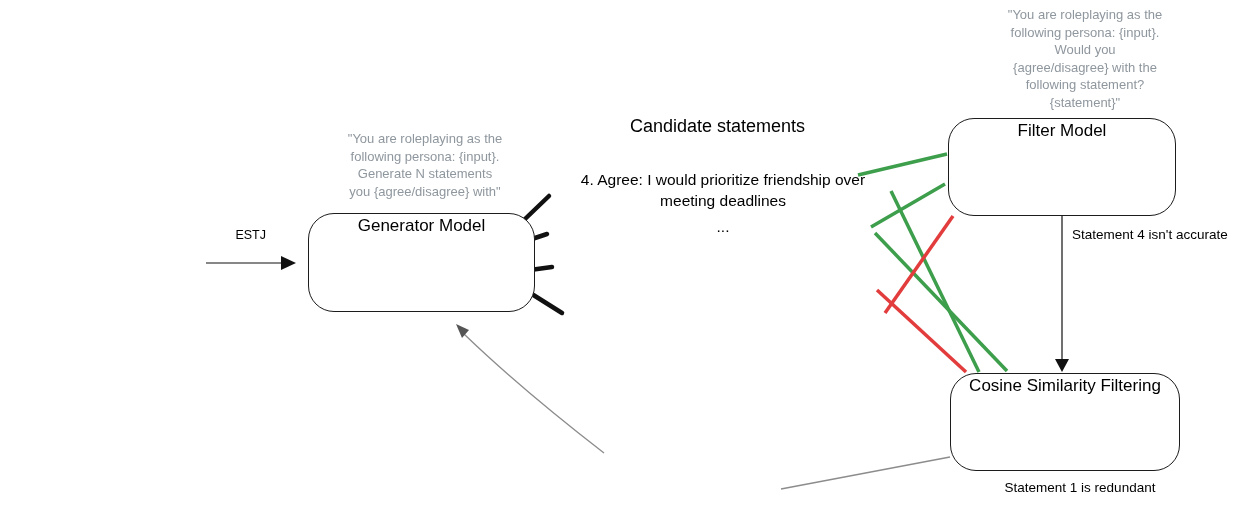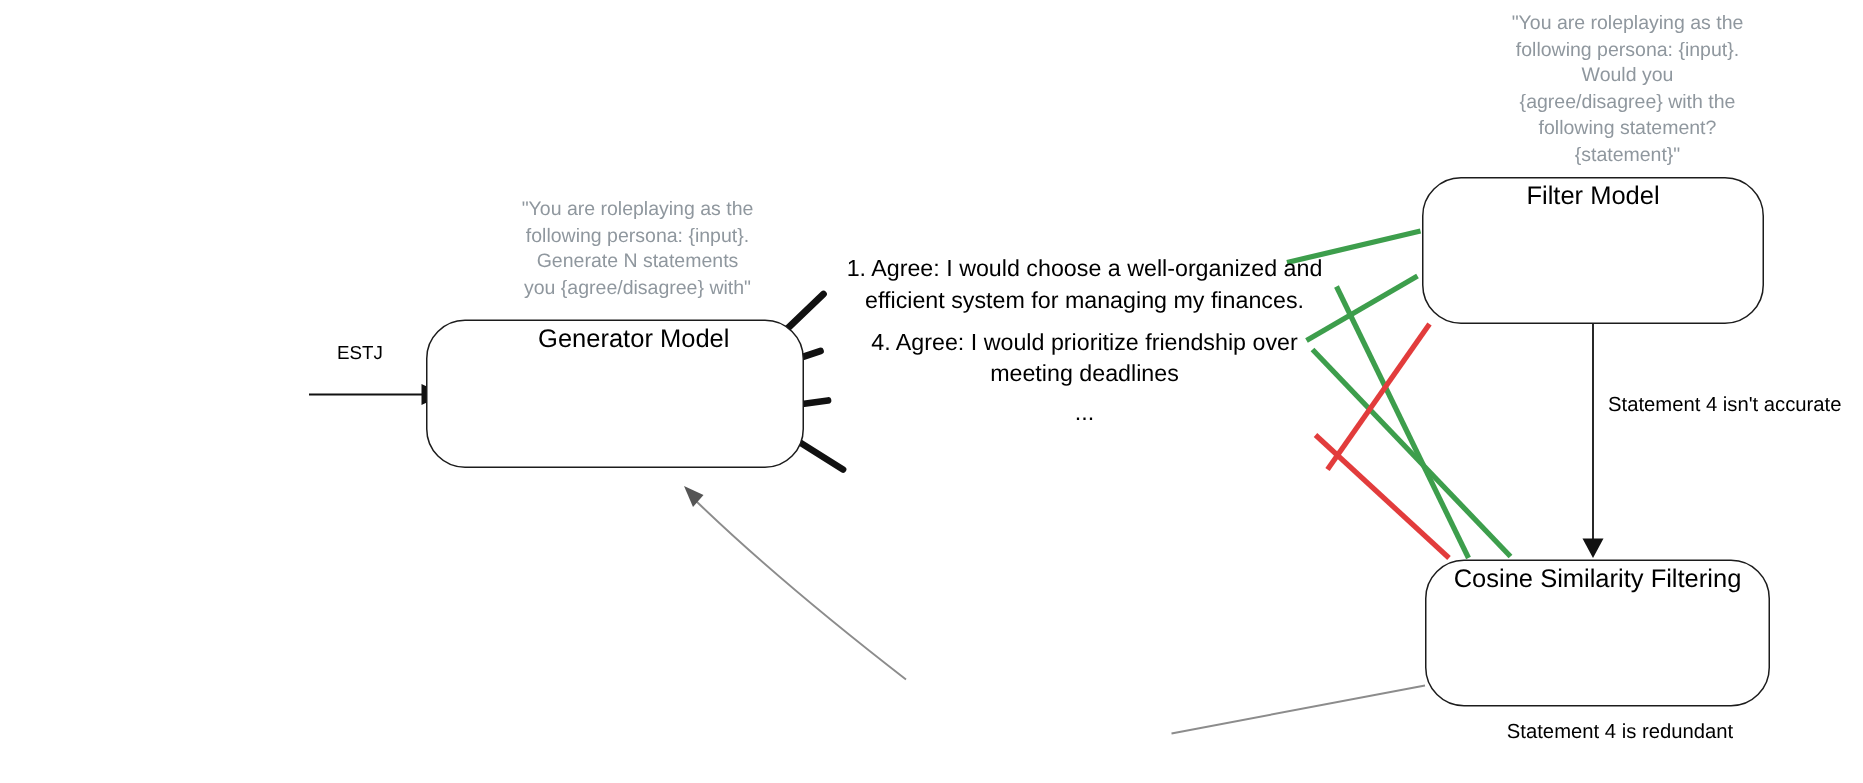--- a/index.html
+++ b/index.html
@@ -24,21 +24,21 @@
   .stmt-title{font-size:18px;text-align:center;}
   .stmt{
     font-size:15.5px;line-height:21px;text-align:center;white-space:pre-line;
     margin:0 0 7px 0;
   }
   .stmt-ellipsis{font-size:15.5px;text-align:center;margin-top:2px;}
   .small-label{font-size:13.5px;line-height:17px;white-space:nowrap;}
   .repeat-note{
     font-size:14.5px;line-height:20px;text-align:center;white-space:pre-line;
   }
-  .estj{font-size:12.5px;text-align:center;}
+  .estj{font-size:12.5px;text-align:right;}
   .edge-green{stroke:var(--green,#3d9e4c);stroke-width:3.5;fill:none;}
   .edge-red{stroke:var(--red,#e23c3c);stroke-width:3.5;fill:none;}
   .edge-black{stroke:#111;stroke-width:1.2;fill:none;}
   .edge-gray{stroke:var(--edge_gray,#8c8c8c);stroke-width:1.3;fill:none;}
   .tick{stroke:#111;stroke-width:4.5;stroke-linecap:round;fill:none;}
   .head-black{fill:#111;stroke:none;}
   .head-gray{fill:#555;stroke:none;}
 </style>
 </head>
 <body>
@@ -68,51 +68,50 @@
 
     <path class="edge-gray" d="M 604 453 Q 520 388 464 334"></path>
     <polygon class="head-gray" points="456,324 469,330 462,338"></polygon>
 
     <path class="edge-gray" d="M 781 489 Q 870 472 950 457"></path>
   </svg>
 
 
   <div class="abs estj" style="left:214px;top:228px;width:52px;">ESTJ</div>
 
-  <div class="node rounded abs" style="left:284px;top:213px;width:225px;height:97px;padding-left:25px;">
+  <div class="node rounded abs" style="left:308px;top:213px;width:225px;height:97px;">
     <span>Generator Model</span>
   </div>
 
   <div class="abs prompt" style="left:330px;top:130px;width:190px;">"You are roleplaying as the
 following persona: {input}.
 Generate N statements
 you {agree/disagree} with"</div>
 
+  <div class="abs stmt-title" style="left:560px;top:116px;width:315px;">Candidate statements</div>
 
   <div class="abs" style="left:550px;top:169px;width:346px;">
-    <div class="stmt">1. Agree: I would choose a well-organized and
-efficient system for managing my finances.</div>
     <div class="stmt">4. Agree: I would prioritize friendship over
 meeting deadlines</div>
     <div class="stmt-ellipsis">...</div>
   </div>
 
   <div class="node rounded abs" style="left:948px;top:118px;width:226px;height:96px;">
     <span>Filter Model</span>
   </div>
 
   <div class="abs prompt" style="left:979px;top:6px;width:212px;">"You are roleplaying as the
 following persona: {input}.
 Would you
 {agree/disagree} with the
 following statement?
 {statement}"</div>
 
-  <div class="abs small-label" style="left:1072px;top:226px;margin-top:35px;">Statement 4 isn't accurate</div>
+  <div class="abs small-label" style="left:1072px;top:226px;">Statement 4 isn't accurate</div>
 
   <div class="node rounded abs" style="left:950px;top:373px;width:228px;height:96px;">
     <span>Cosine Similarity Filtering</span>
   </div>
 
-  <div class="abs small-label" style="left:1000px;top:479px;width:160px;text-align:center;">Statement 4 is redundant</div>
+  <div class="abs small-label" style="left:1000px;top:479px;width:160px;text-align:center;">Statement 1 is redundant</div>
 
 
 </div>
 
 </body></html>

